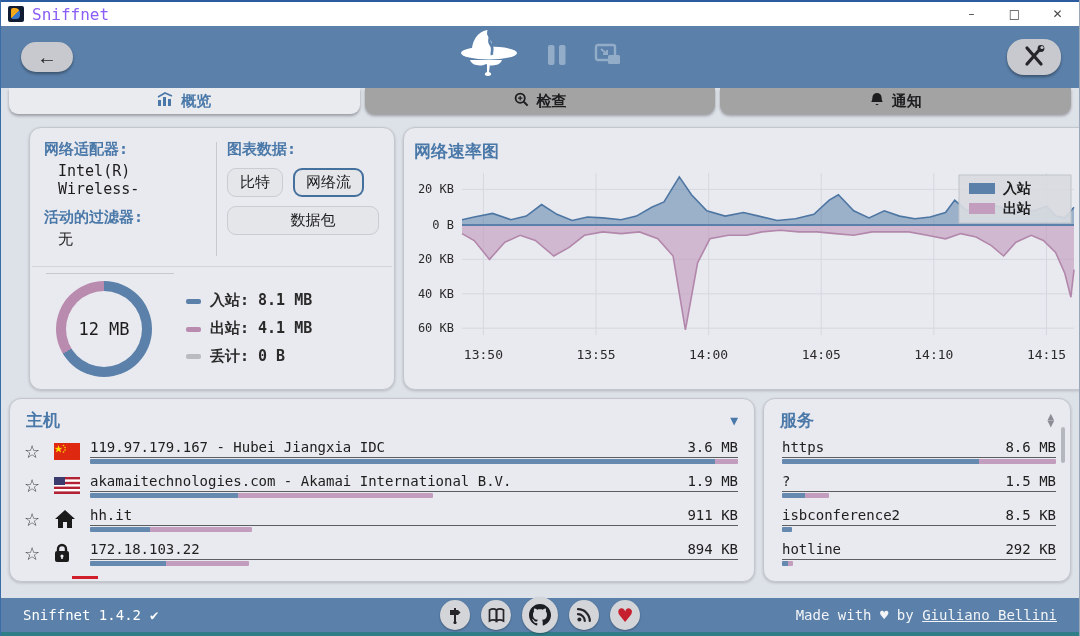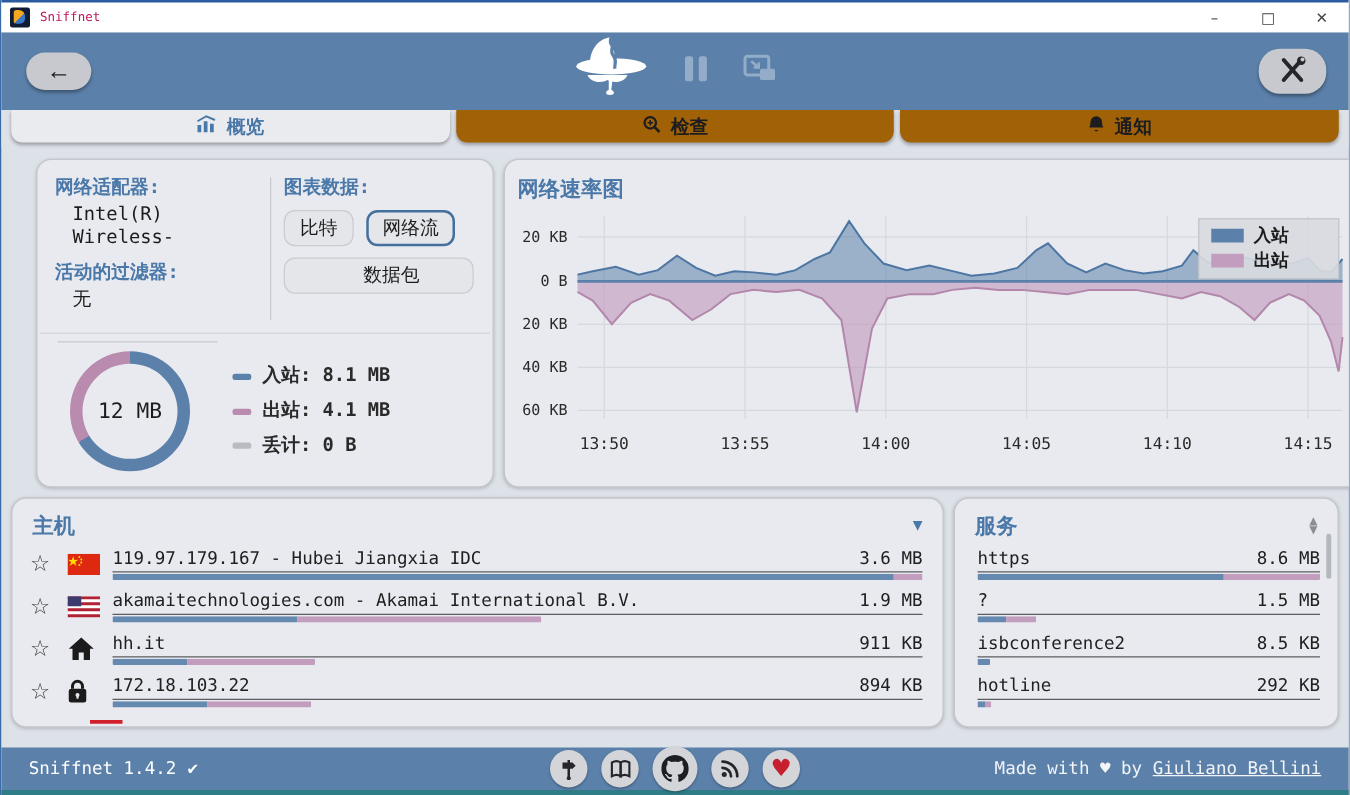--- a/index.html
+++ b/index.html
@@ -8,37 +8,37 @@
     font-family:"DejaVu Sans Mono","DejaVu Sans",sans-serif;
     background:#dde1e8; color:#202020; position:relative;
     border-left:1px solid #3a6ca8; border-right:1px solid #9aa7b8;
   }
   
   .titlebar { height:26px; background:#ffffff; display:flex; align-items:center;
     border-top:2px solid #2a5b9e; padding-left:7px; position:relative; }
   .appicon { width:16px; height:16px; border-radius:2px; background:#101c33; position:relative; overflow:hidden; }
   .appicon::before { content:""; position:absolute; left:3px; top:2px; width:9px; height:11px;
     background:linear-gradient(135deg,#f5a81c 0 55%,#3a78c9 55% 100%); border-radius:2px 5px 4px 2px; }
-  .titlebar .t-label { font-size:10px; color:#be185d; margin-left:8px; }
+  .titlebar .t-label { font-size:16px; color:#8b5cf6; margin-left:8px; }
   .win-controls { position:absolute; right:0; top:0; height:24px; display:flex; }
   .win-btn { width:43px; height:24px; display:flex; align-items:center; justify-content:center;
     font-size:12px; color:#444; font-family:"DejaVu Sans",sans-serif; cursor:default; }
   
   .appbar { height:62px; background:#5b80aa; display:flex; align-items:center; position:relative; }
   .pill { background:#c7c9ce; border:none; border-radius:17px; box-shadow:0 2px 3px rgba(0,0,0,.35);
     display:flex; align-items:center; justify-content:center; cursor:pointer; }
   .back-pill { width:52px; height:30px; margin-left:20px; font-size:20px; color:#222; }
   .settings-pill { width:54px; height:36px; position:absolute; right:18px; top:13px; }
   .center-cluster { position:absolute; left:0; right:0; top:0; height:62px;
     display:flex; align-items:center; justify-content:center; gap:26px; pointer-events:none; }
   .center-cluster > * { pointer-events:auto; }
   
   .tabrow { height:30px; display:flex; gap:5px; padding:0 8px; background:#dde1e8; }
   .tab { flex:1; height:26px; display:flex; align-items:center; justify-content:center; gap:8px;
-    background:#a16207; border-radius:0 0 9px 9px; box-shadow:0 2px 3px rgba(0,0,0,.3);
+    background:#a3a3a3; border-radius:0 0 9px 9px; box-shadow:0 2px 3px rgba(0,0,0,.3);
     font-size:15px; font-weight:bold; color:#1d1d1f; cursor:pointer; }
   .tab.active { background:#e9ebef; color:#4a78a8; }
   
   .main { padding:9px 8px 0 8px; }
   .panel { background:#e9eaef; border:1px solid #c3c6cc; border-radius:12px;
     box-shadow:0 1px 3px rgba(0,0,0,.18); }
   .row1 { display:grid; grid-template-columns:366px 1fr; gap:8px; height:263px;margin-left:20px; }
   .row2 { display:grid; grid-template-columns:1fr 308px; gap:8px; height:184px; margin-top:8px; }
   
   .ov-top { display:flex; padding:12px 14px 0 14px; height:128px; }

